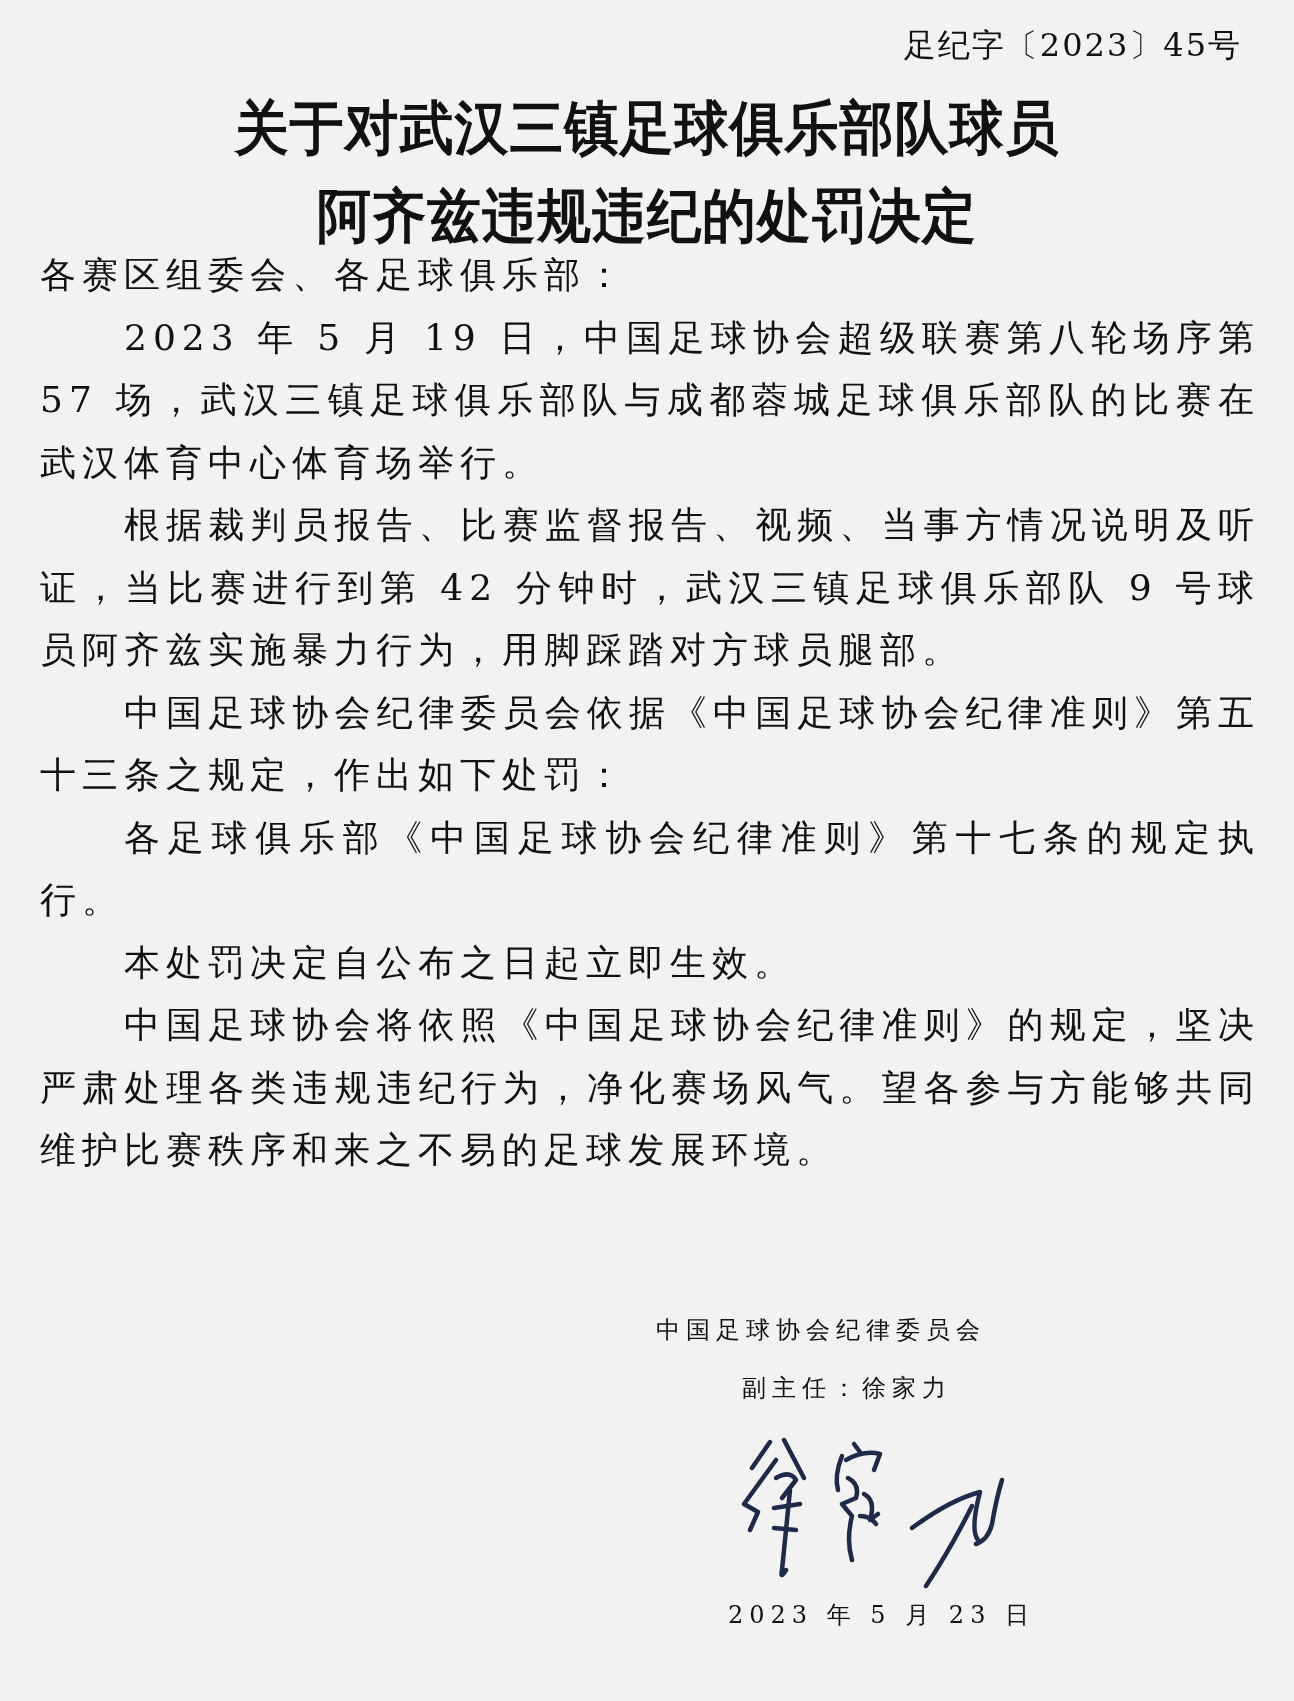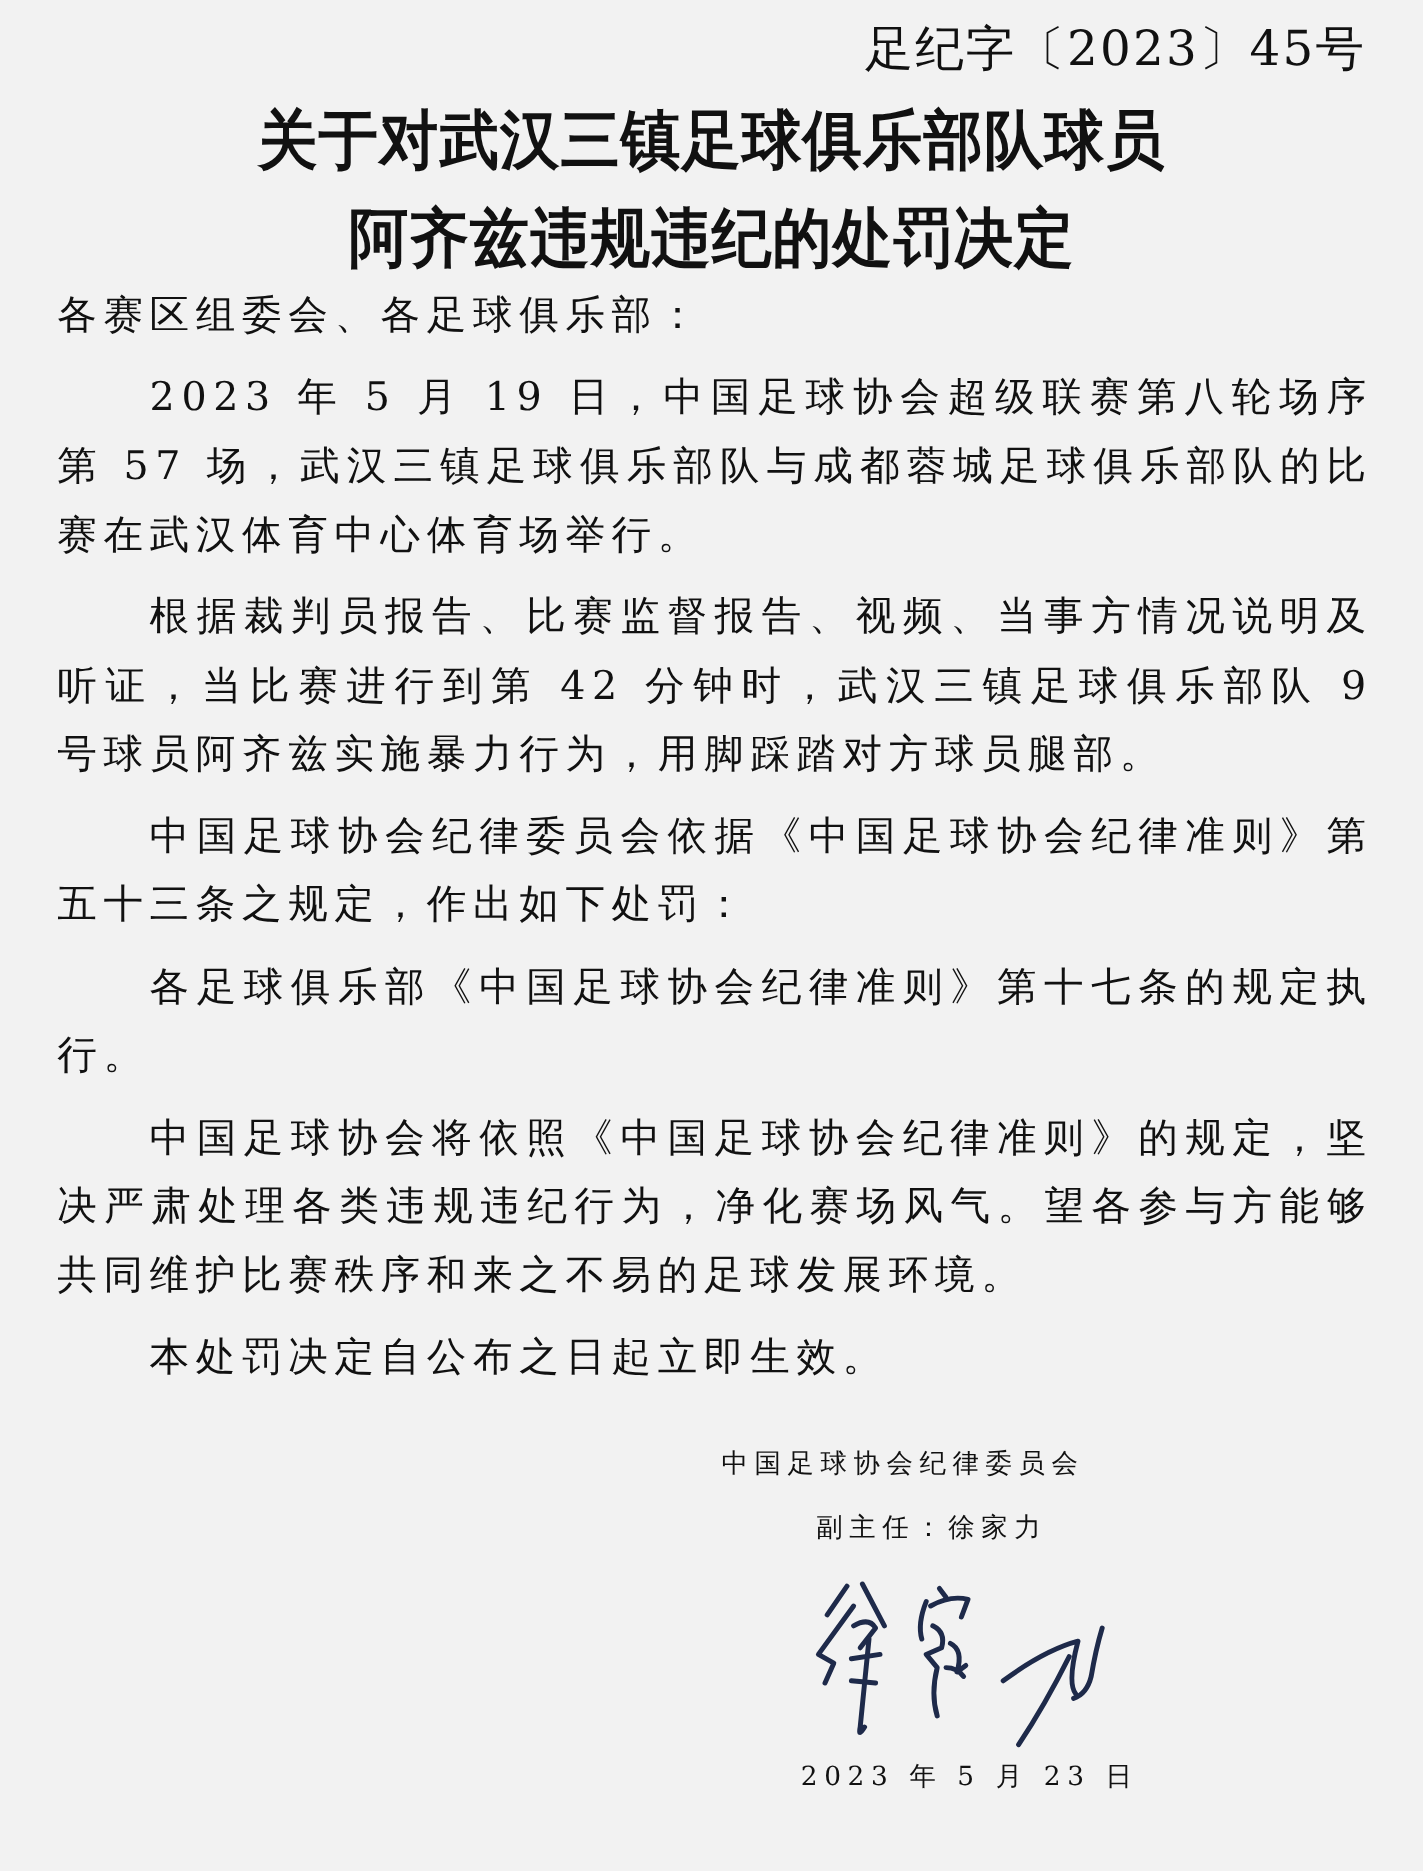--- a/index.html
+++ b/index.html
@@ -12,21 +12,21 @@
       background: #f2f2f2;
       color: #111111;
       font-family: "DejaVu Serif", "Liberation Serif", serif;
       position: relative;
       overflow: hidden;
     }
     .doc-number {
       position: absolute;
       top: 20px;
       right: 52px;
-      font-size: 44px;
+      font-size: 32px;
       letter-spacing: 2px;
       line-height: 50px;
     }
     .doc-title {
       position: absolute;
       top: 84px;
       left: 0;
       width: 1294px;
       text-align: center;
       font-family: "DejaVu Sans", "Liberation Sans", sans-serif;
@@ -42,21 +42,21 @@
       position: absolute;
       top: 244px;
       left: 40px;
       width: 1220px;
       font-size: 36px;
       line-height: 62.5px;
       letter-spacing: 6px;
       text-align: justify;
     }
     .doc-body p {
-      margin: 12px;
+      margin: 0;
     }
     .doc-body .indent {
       text-indent: 84px;
     }
     .signoff {
       position: absolute;
       left: 0;
       width: 1294px;
       font-size: 24px;
       line-height: 60px;
@@ -94,22 +94,22 @@
   <span class="title-line">关于对武汉三镇足球俱乐部队球员</span>
   <span class="title-line">阿齐兹违规违纪的处罚决定</span>
 </div>
 
 <div class="doc-body">
   <p>各赛区组委会、各足球俱乐部：</p>
   <p class="indent">2023 年 5 月 19 日，中国足球协会超级联赛第八轮场序第 57 场，武汉三镇足球俱乐部队与成都蓉城足球俱乐部队的比赛在武汉体育中心体育场举行。</p>
   <p class="indent">根据裁判员报告、比赛监督报告、视频、当事方情况说明及听证，当比赛进行到第 42 分钟时，武汉三镇足球俱乐部队 9 号球员阿齐兹实施暴力行为，用脚踩踏对方球员腿部。</p>
   <p class="indent">中国足球协会纪律委员会依据《中国足球协会纪律准则》第五十三条之规定，作出如下处罚：</p>
   <p class="indent">各足球俱乐部《中国足球协会纪律准则》第十七条的规定执行。</p>
+  <p class="indent">本处罚决定自公布之日起立即生效。</p>
   <p class="indent">中国足球协会将依照《中国足球协会纪律准则》的规定，坚决严肃处理各类违规违纪行为，净化赛场风气。望各参与方能够共同维护比赛秩序和来之不易的足球发展环境。</p>
-  <p class="indent">本处罚决定自公布之日起立即生效。</p>
 </div>
 
 <div class="signoff signoff-org">中国足球协会纪律委员会</div>
 <div class="signoff signoff-title">副主任：徐家力</div>
 
 <svg class="signature" viewBox="0 0 320 180" xmlns="http://www.w3.org/2000/svg">
   <g fill="none" stroke="#1e2a4a" stroke-width="4.5" stroke-linecap="round" stroke-linejoin="round">
 
     <path d="M40 22 L22 48"></path>
     <path d="M46 40 L14 84 L28 92 L20 110"></path>

